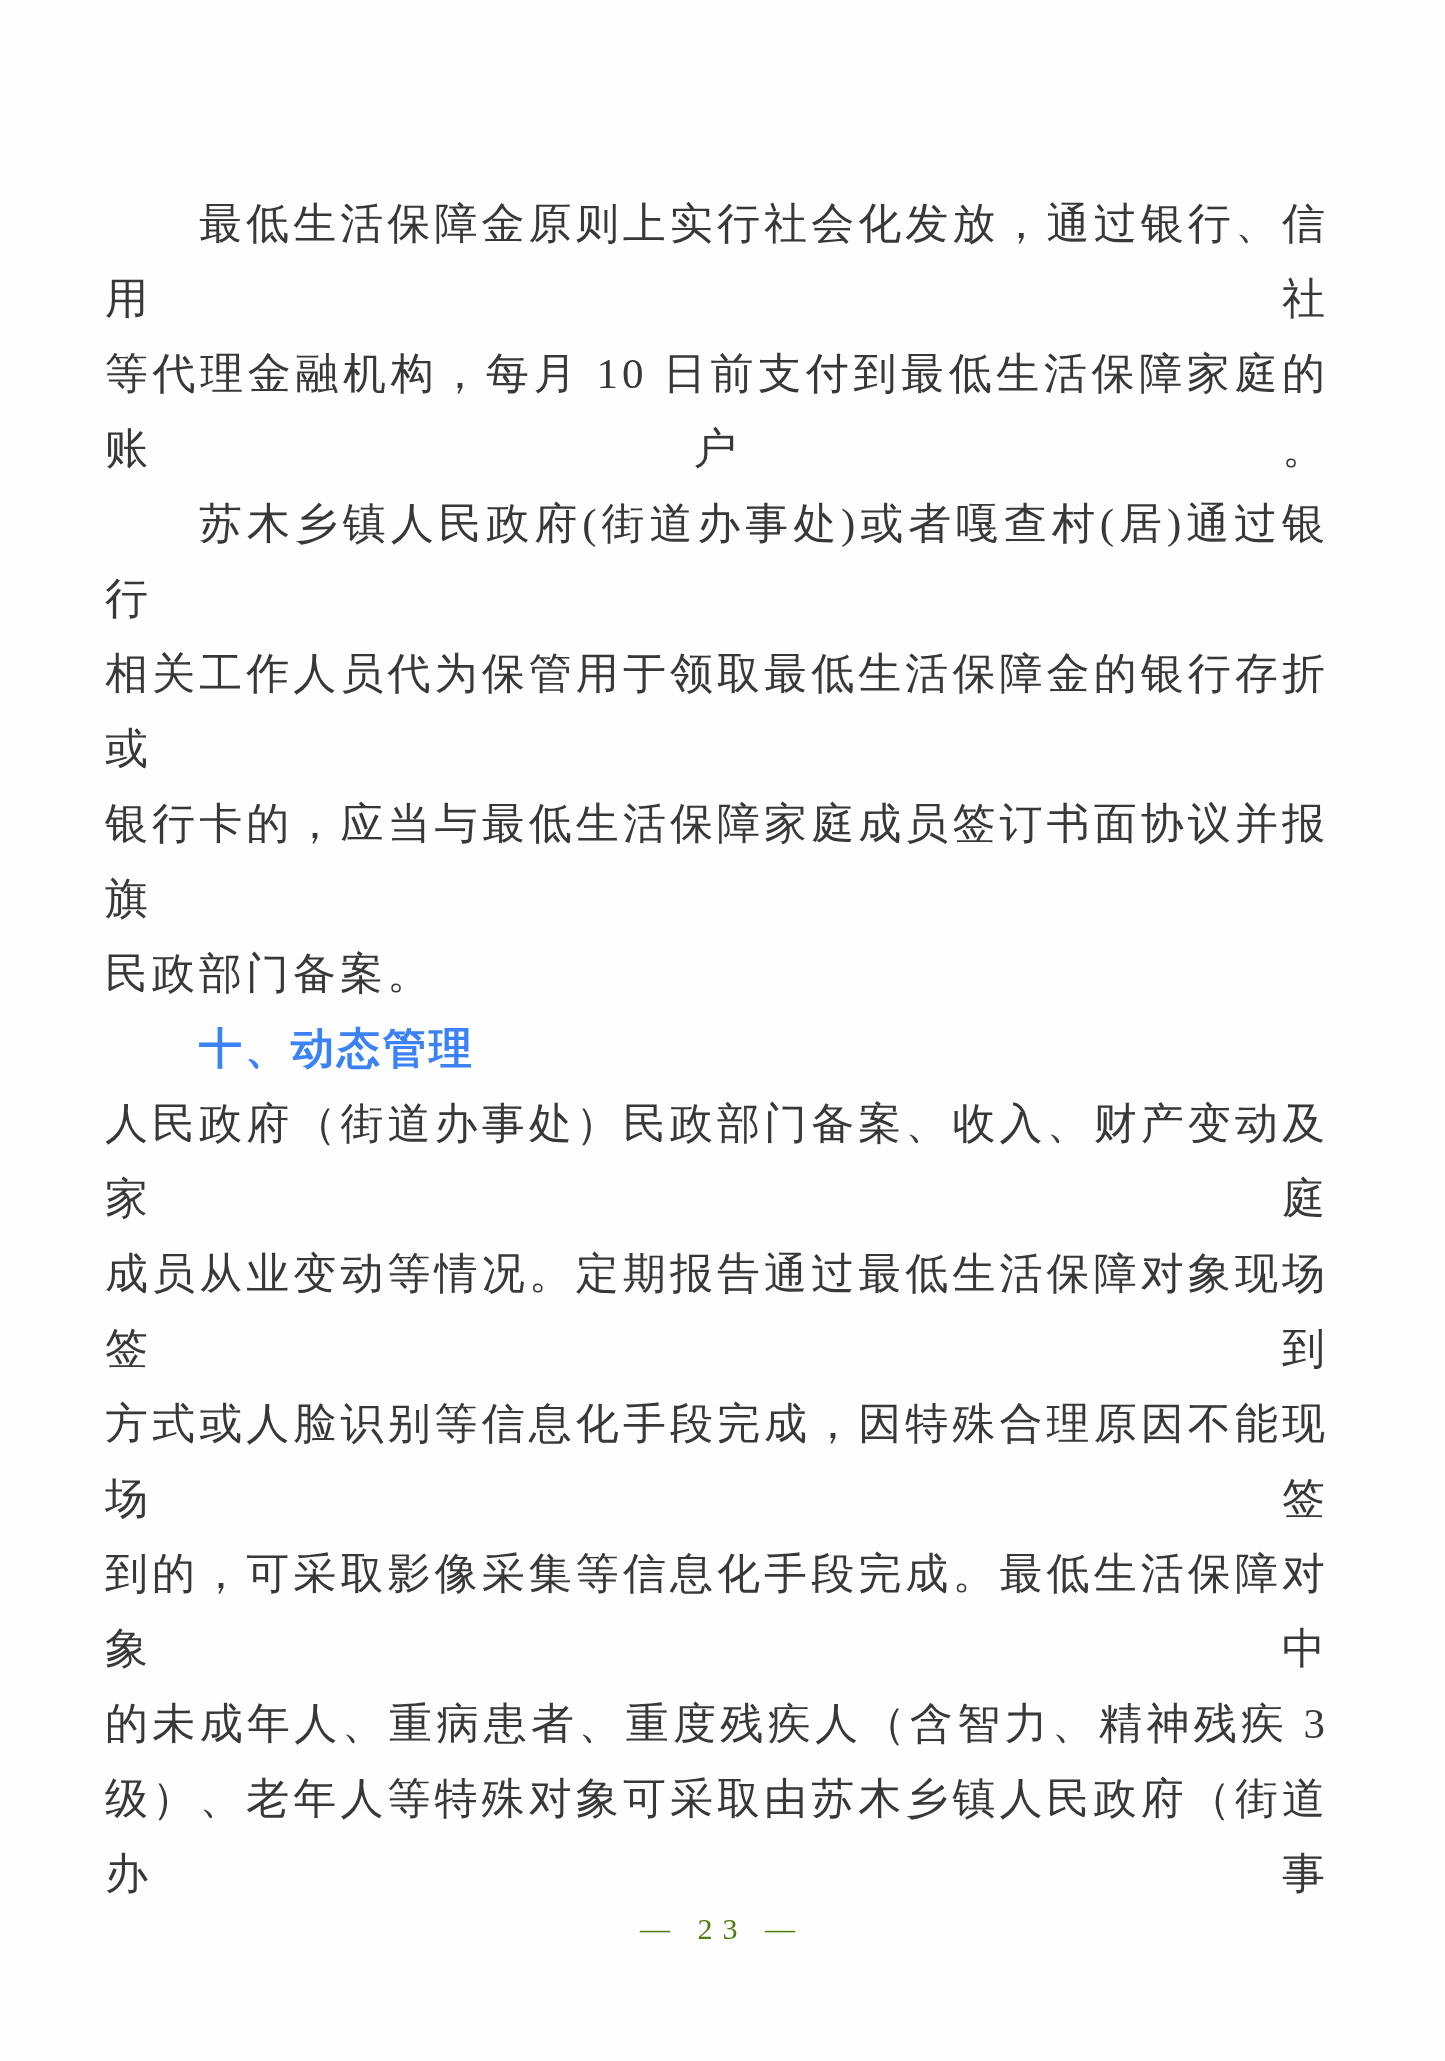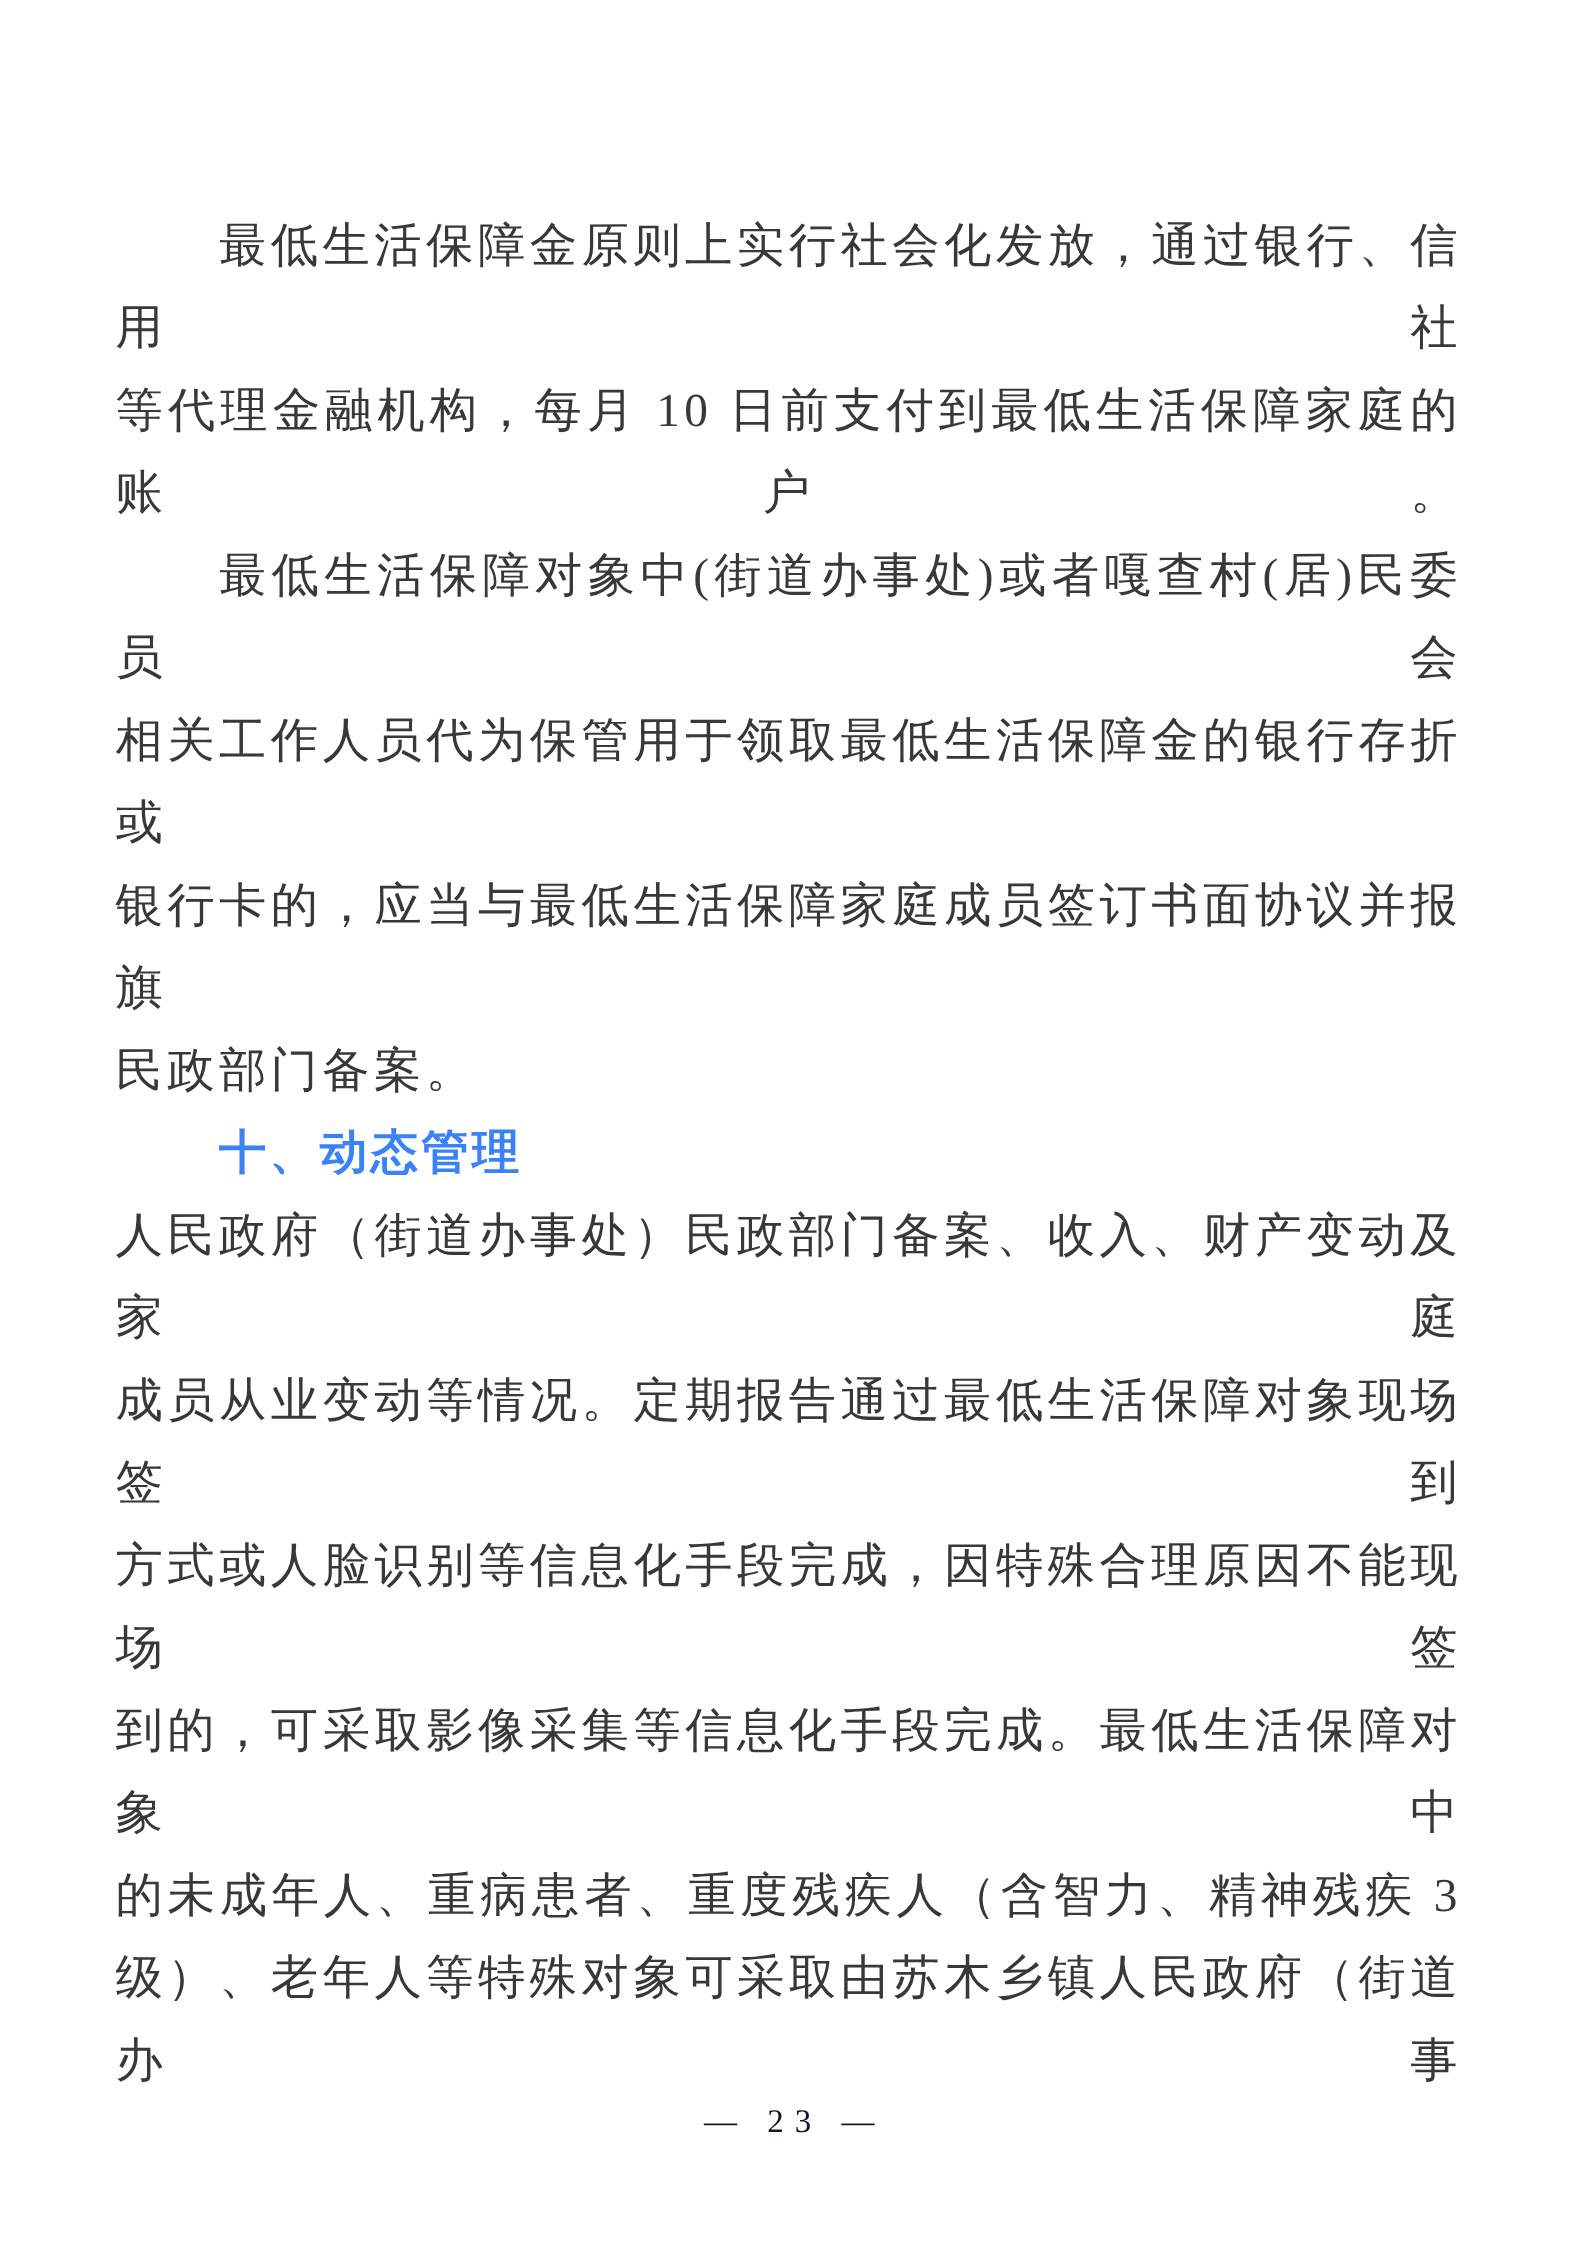--- a/index.html
+++ b/index.html
@@ -47,35 +47,35 @@
     text-align-last: left;
     letter-spacing: 3px;
   }
   .page-footer {
     position: absolute;
     left: 0;
     right: 0;
     top: 1912px;
     text-align: center;
     font-size: 30px;
-    color: #0f172a;
+    color: #4d7c0f;
     letter-spacing: 10px;
   }
 </style>
 </head>
 <body>
 
 <div class="page">
   <main class="doc" id="doc">
       <div class="paragraph body">
         <div class="line indent">最低生活保障金原则上实行社会化发放，通过银行、信用社</div>
         <div class="line">等代理金融机构，每月 10 日前支付到最低生活保障家庭的账户。</div>
       </div>
       <div class="paragraph body">
-        <div class="line indent">最低生活保障对象中(街道办事处)或者嘎查村(居)民委员会</div>
+        <div class="line indent">苏木乡镇人民政府(街道办事处)或者嘎查村(居)通过银行</div>
         <div class="line">相关工作人员代为保管用于领取最低生活保障金的银行存折或</div>
         <div class="line">银行卡的，应当与最低生活保障家庭成员签订书面协议并报旗</div>
         <div class="line last">民政部门备案。</div>
       </div>
       <div class="paragraph heading">
         <div class="line last indent">十、动态管理</div>
       </div>
       <div class="paragraph body">
         <div class="line">人民政府（街道办事处）民政部门备案、收入、财产变动及家庭</div>
         <div class="line">成员从业变动等情况。定期报告通过最低生活保障对象现场签到</div>

